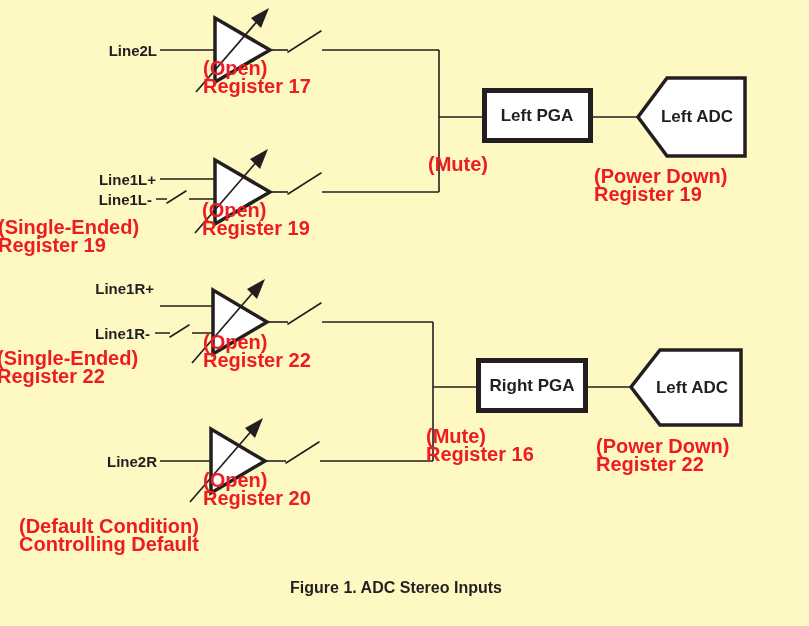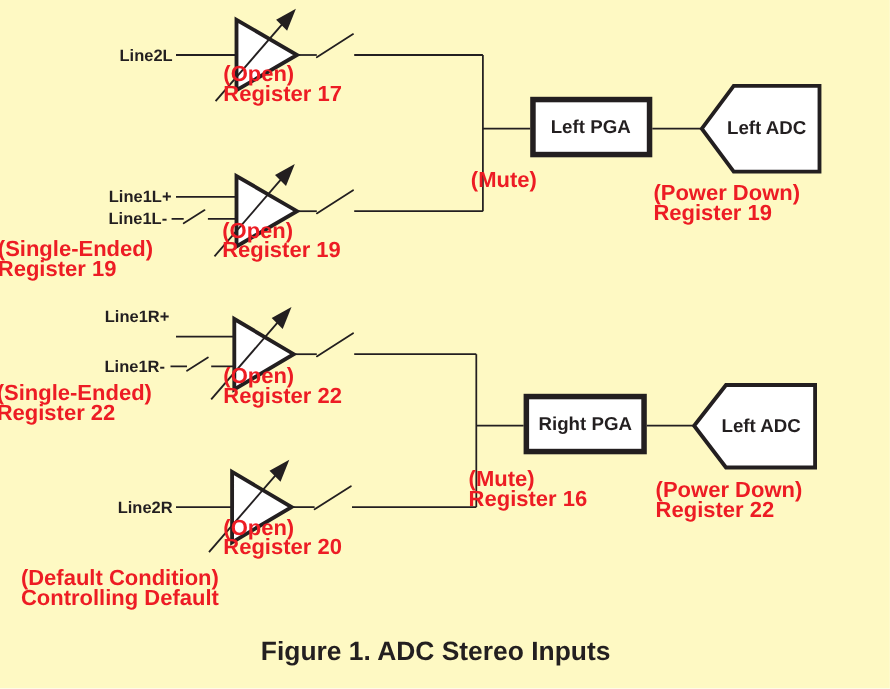--- a/index.html
+++ b/index.html
@@ -23,21 +23,21 @@
   .note{
     position:absolute;width:220px;text-align:left;
     font-weight:bold;font-size:20px;line-height:17.5px;color:var(--red);white-space:nowrap;
   }
   .blocklabel{
     position:absolute;width:120px;text-align:center;
     font-weight:bold;font-size:17px;line-height:22px;color:var(--ink);white-space:nowrap;
   }
   .caption{
     position:absolute;left:96px;top:579px;width:600px;text-align:center;
-    font-weight:bold;font-size:24px;color:var(--ink);white-space:nowrap;
+    font-weight:bold;font-size:16px;color:var(--ink);white-space:nowrap;
   }
 </style>
 </head>
 <body>
 
 <div class="stage">
 
   <svg width="809" height="626" viewBox="0 0 809 626">
 
     <g>

